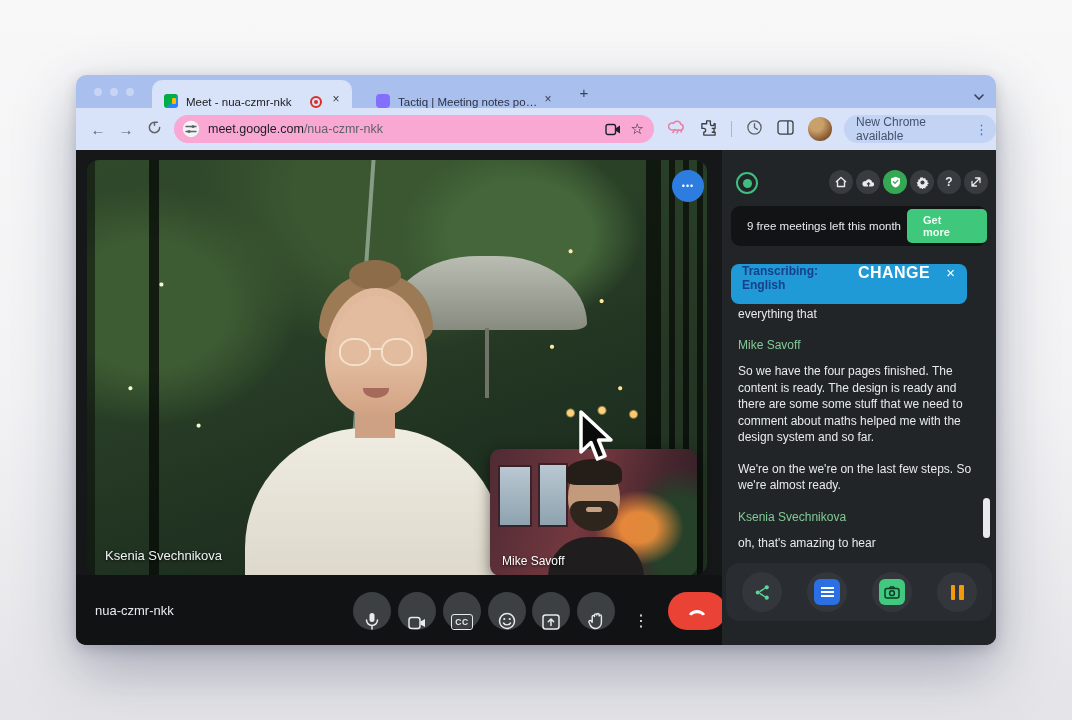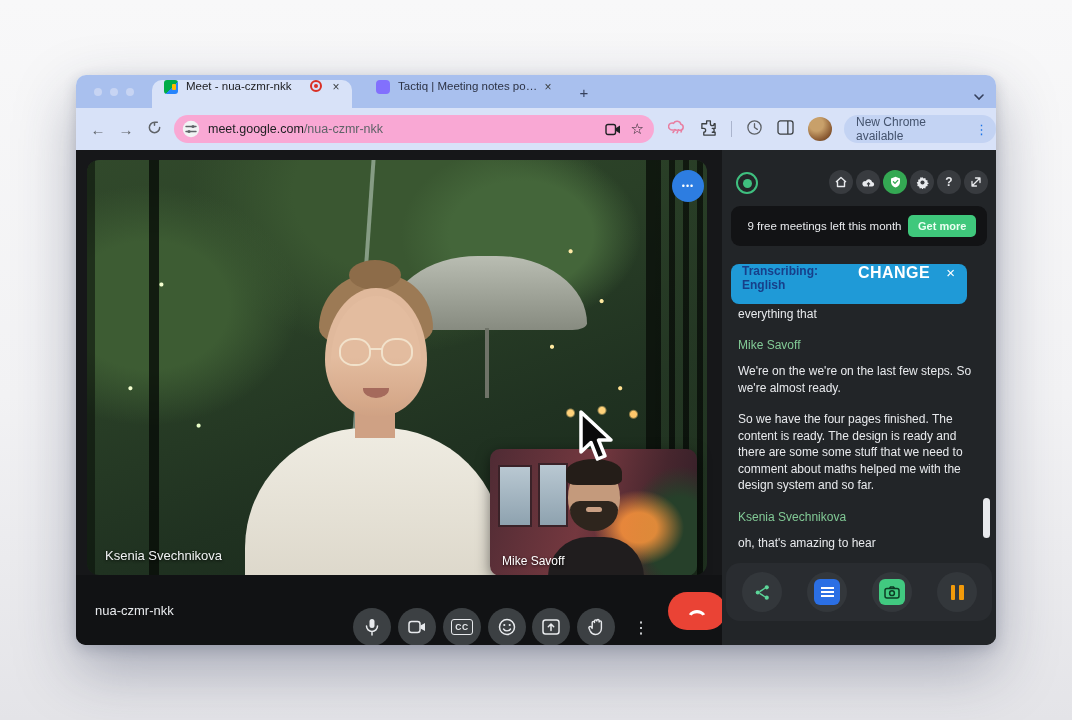--- a/index.html
+++ b/index.html
@@ -10,21 +10,21 @@
 
   
   .window { position:absolute; left:76px; top:75px; width:920px; height:570px;
             border-radius:10px; overflow:hidden;
             box-shadow:0 24px 60px rgba(40,50,80,.35), 0 4px 14px rgba(40,50,80,.2); }
 
   
   .tabstrip { position:absolute; left:0; top:0; width:100%; height:33px; background:#a9c0ee; }
   .traffic { position:absolute; left:18px; top:13px; display:flex; gap:8px; }
   .traffic span { width:8px; height:8px; border-radius:50%; background:#c7d4f3; display:block; }
-  .tab { position:absolute; top:5px; height:28px; display:flex; align-items:flex-start;
+  .tab { position:absolute; top:5px; height:28px; display:flex; align-items:flex-end;
          font-size:11.5px; color:#202124; }
   .tab.active { left:76px; width:200px; background:#d8e2f8; border-radius:10px 10px 0 0; }
   .tab.inactive { left:288px; width:200px; color:#2c3244; }
   .favicon { width:14px; height:14px; margin:0 8px 0 12px; flex:0 0 auto; }
   .fav-meet { border-radius:3px; background:linear-gradient(135deg,#00ac47 0 55%,#2684fc 55% 100%); position:relative; }
   .fav-meet::after{ content:""; position:absolute; right:2px; top:4px; width:4px; height:6px; background:#ffba00; border-radius:1px;}
   .fav-tactiq { border-radius:4px; background:#7b61ff; opacity:.85; }
   .tab-title { flex:1; white-space:nowrap; overflow:hidden; text-overflow:ellipsis; }
   .rec-dot { width:12px; height:12px; border:2px solid #d93025; border-radius:50%;
              margin:0 6px; position:relative; flex:0 0 auto;}
@@ -131,22 +131,22 @@
                background:#2e251d; border-radius:20% 20% 50% 50% / 30% 30% 70% 70%; }
   .pip-mouth { position:absolute; left:96px; top:58px; width:16px; height:5px; background:#caa084; border-radius:3px;}
   .pip-shirt { position:absolute; left:58px; top:88px; width:96px; height:40px;
                background:#201d1e; border-radius:40px 40px 0 0; }
   .pip-label { position:absolute; left:12px; bottom:8px; color:#fff; font-size:12px;
                text-shadow:0 1px 3px rgba(0,0,0,.8); }
 
   
   .meetbar { position:absolute; left:0; top:425px; width:646px; height:70px; background:#111214; }
   .meet-code { position:absolute; left:19px; top:28px; color:#e8eaed; font-size:13px; }
-  .mbtn { position:absolute; top:33px; width:38px; height:38px; border-radius:50%; background:#3c4043;
-          display:flex; align-items:center; justify-content:center; }
+  .mbtn { position:absolute; top:17px; width:38px; height:38px; border-radius:50%; background:#3c4043;
+          display:flex; align-items:flex-end; justify-content:center; }
   .mbtn.flat { background:transparent; }
   .m-mic{left:277px} .m-cam{left:322px} .m-cc{left:367px} .m-emoji{left:412px}
   .m-present{left:456px} .m-hand{left:501px} .m-more{left:546px}
   .m-end { position:absolute; left:592px; top:17px; width:58px; height:38px; border-radius:19px;
            background:#ea4335; display:flex; align-items:center; justify-content:center; }
   .cc-box { border:1.5px solid #e8eaed; border-radius:3px; color:#e8eaed; font-size:8.5px;
             font-weight:bold; padding:2px 3px; letter-spacing:.5px; }
   .more-glyph { color:#e8eaed; font-size:16px; }
 
   
@@ -158,21 +158,21 @@
   .tq-hicons { position:absolute; right:8px; top:4px; display:flex; gap:3px; }
   .hic { width:24px; height:24px; border-radius:50%; background:#383b3f;
          display:flex; align-items:center; justify-content:center; color:#e8eaed; }
   .hic.green { background:#34a853; }
   .hic .q { font-size:12px; font-weight:bold; color:#e8eaed; }
 
   .tq-quota { position:absolute; left:9px; top:56px; width:256px; height:40px; background:#121315;
               border-radius:9px; display:flex; align-items:center; }
   .quota-text { width:175px; text-align:center; color:#e8eaed; font-size:11.5px; line-height:14px; padding-left:12px;}
   .getmore { margin-left:2px; background:#3fc87c; color:#eafff2; font-size:11px; font-weight:bold;
-             border-radius:5px; padding:5px 10px; }
+             border-radius:5px; padding:5px 16px; }
 
   .tq-banner { position:absolute; left:9px; top:114px; width:236px; height:40px; background:#1f9ad7;
                border-radius:8px; display:flex; align-items:flex-start; }
   .banner-label { color:#173f8a; font-size:12px; font-weight:bold; margin-left:11px; }
   .banner-action { color:#fff; font-size:16px; font-weight:bold; margin-left:auto; letter-spacing:.5px;}
   .banner-close { color:#fff; font-size:15px; margin:0 12px 0 16px; }
 
   .tq-transcript { position:absolute; left:16px; top:156px; width:240px; color:#e8eaed; font-size:12px; line-height:16.5px; }
   .t-speaker { color:#81c995; margin-bottom:10px; }
   .t-text { margin-bottom:14px; }
@@ -428,22 +428,22 @@
 
         <div class="tq-banner">
           <span class="banner-label">Transcribing: English</span>
           <span class="banner-action">CHANGE</span>
           <span class="banner-close">×</span>
         </div>
 
         <div class="tq-transcript">
           <div class="t-text">everything that</div>
           <div class="t-speaker">Mike Savoff</div>
+          <div class="t-text gap">So we have the four pages finished. The content is ready. The design is ready and there are some some stuff that we need to comment about maths helped me with the design system and so far.</div>
           <div class="t-text gap">We're on the we're on the last few steps. So we're almost ready.</div>
-          <div class="t-text gap">So we have the four pages finished. The content is ready. The design is ready and there are some some stuff that we need to comment about maths helped me with the design system and so far.</div>
           <div class="t-speaker">Ksenia Svechnikova</div>
           <div class="t-text">oh, that's amazing to hear</div>
         </div>
         <div class="tq-scroll"></div>
 
 
         <div class="tq-actions">
           <div class="abtn a-share">
             <svg width="17" height="17" viewBox="0 0 18 18">
                 <circle cx="4" cy="9" r="2.2" fill="#5cd699"></circle>

